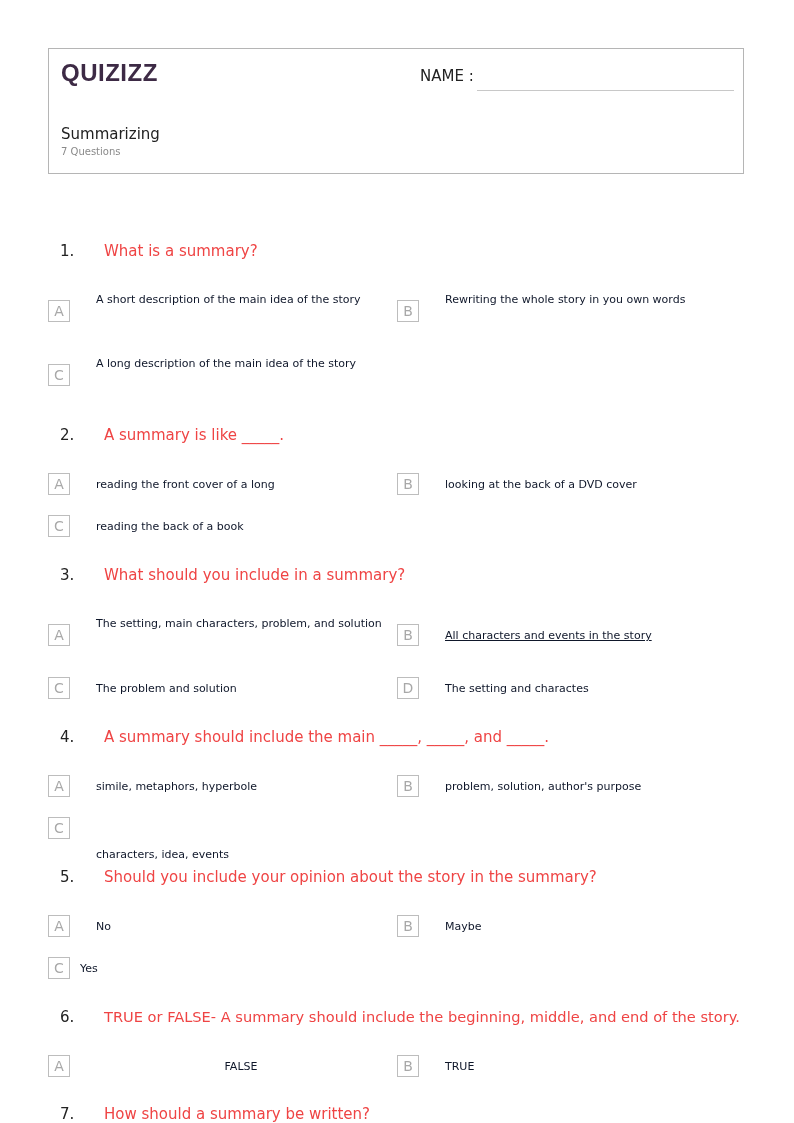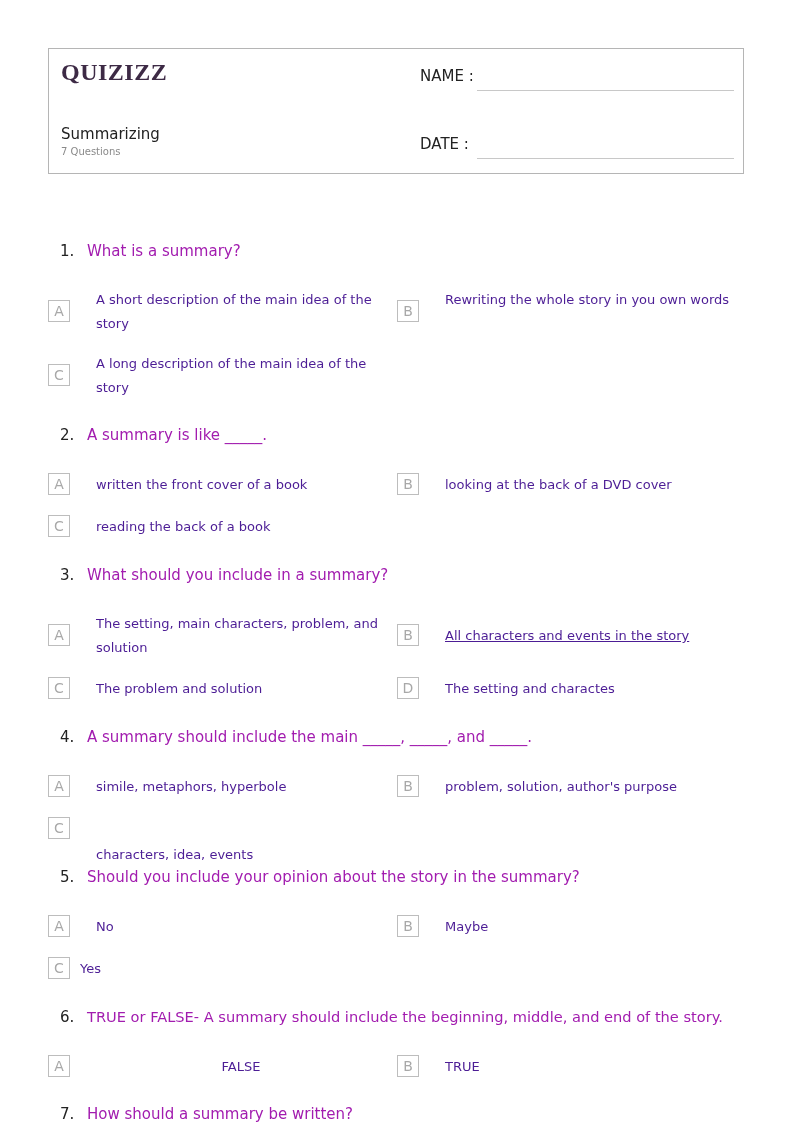--- a/index.html
+++ b/index.html
@@ -7,21 +7,21 @@
     width: 794px; height: 1123px; position: relative; overflow: hidden;
     font-family: "DejaVu Sans", "Liberation Sans", sans-serif;
     color: #2a2a2a;
   }
   .header-box {
     position: absolute; left: 48px; top: 48px; width: 696px; height: 126px;
     border: 1px solid #b5b5b5; box-sizing: border-box;
   }
   .logo {
     position: absolute; left: 12px; top: 10px;
-    font-family: Liberation Serif, serif; font-weight: bold;
+    font-family: Liberation Sans, sans-serif; font-weight: bold;
     font-size: 24px; letter-spacing: 0.5px; color: #3d2a45;
   }
   .ws-title {
     position: absolute; left: 12px; top: 76px; font-size: 15px; color: #222;
   }
   .ws-sub {
     position: absolute; left: 12px; top: 97px; font-size: 10px; color: #8a8a8a;
   }
   .field {
     position: absolute; left: 371px; width: 314px; height: 24px;
@@ -30,50 +30,46 @@
     position: absolute; left: 0; top: 0; font-size: 15px; color: #222;
   }
   .field-line {
     position: absolute; left: 57px; right: 0; bottom: 0; height: 0;
     border-bottom: 1px solid #c8c8c8;
   }
   .q-num {
     position: absolute; left: 60px; font-size: 15px; color: #222;
   }
   .q-text {
-    position: absolute; left: 87px; width: 650px; font-size: 15px; color: #a21caf;
+    position: absolute; left: 104px; width: 650px; font-size: 15px; color: #ef4444;
   }
   .opt {
     position: absolute;
   }
   .opt-box {
     position: absolute; width: 22px; height: 22px;
     border: 1px solid #bdbdbd; box-sizing: border-box;
     font-size: 14px; color: #a8a8a8; text-align: center; line-height: 21px;
     font-family: "DejaVu Sans", sans-serif;
   }
   .opt-text {
-    position: absolute; font-size: 13px; line-height: 24px; color: #4c1d95;
+    position: absolute; font-size: 11px; line-height: 24px; color: #0f172a;
     width: 290px;
   }
 </style>
 </head>
 <body>
 
 <div class="header-box">
   <div class="logo">QUIZIZZ</div>
   <div class="ws-title">Summarizing</div>
   <div class="ws-sub">7 Questions</div>
 
   <div class="field" style="top:18px;text-align:right;">
     <span class="field-label">NAME :</span>
-    <span class="field-line"></span>
-  </div>
-  <div class="field" style="top:86px;">
-    <span class="field-label">DATE  :</span>
     <span class="field-line"></span>
   </div>
 </div>
 
 <div>
   <span class="q-num" style="top:242px;">1.</span>
   <span class="q-text" style="top:242px;">What is a summary?</span>
 
   <div class="opt">
     <span class="opt-box" style="left:48px;top:300px;">A</span>
@@ -88,21 +84,21 @@
     <span class="opt-text" style="left:96px;top:352px;">A long description of the main idea of the story</span>
   </div>
 </div>
 
 <div>
   <span class="q-num" style="top:426px;">2.</span>
   <span class="q-text" style="top:426px;">A summary is like _____.</span>
 
   <div class="opt">
     <span class="opt-box" style="left:48px;top:473px;">A</span>
-    <span class="opt-text" style="left:96px;top:473px;">written the front cover of a book</span>
+    <span class="opt-text" style="left:96px;top:473px;">reading the front cover of a long</span>
   </div>
   <div class="opt">
     <span class="opt-box" style="left:397px;top:473px;">B</span>
     <span class="opt-text" style="left:445px;top:473px;">looking at the back of a DVD cover</span>
   </div>
   <div class="opt">
     <span class="opt-box" style="left:48px;top:515px;">C</span>
     <span class="opt-text" style="left:96px;top:515px;">reading the back of a book</span>
   </div>
 </div>

